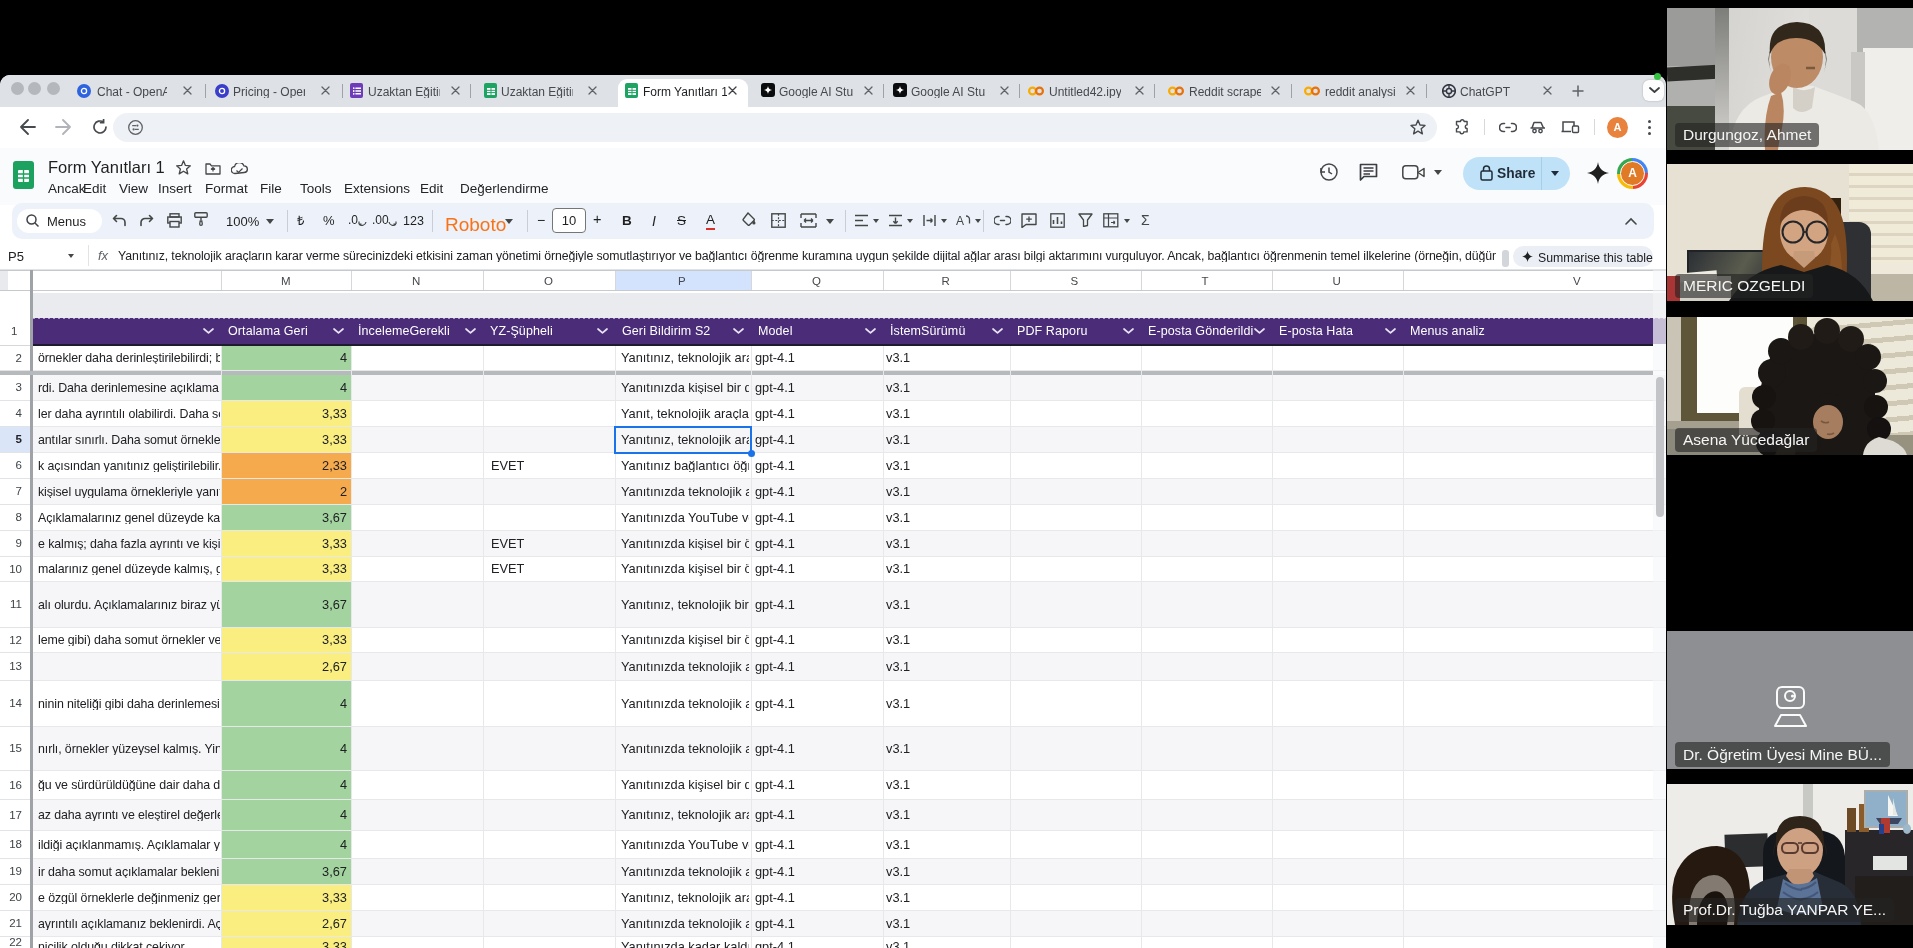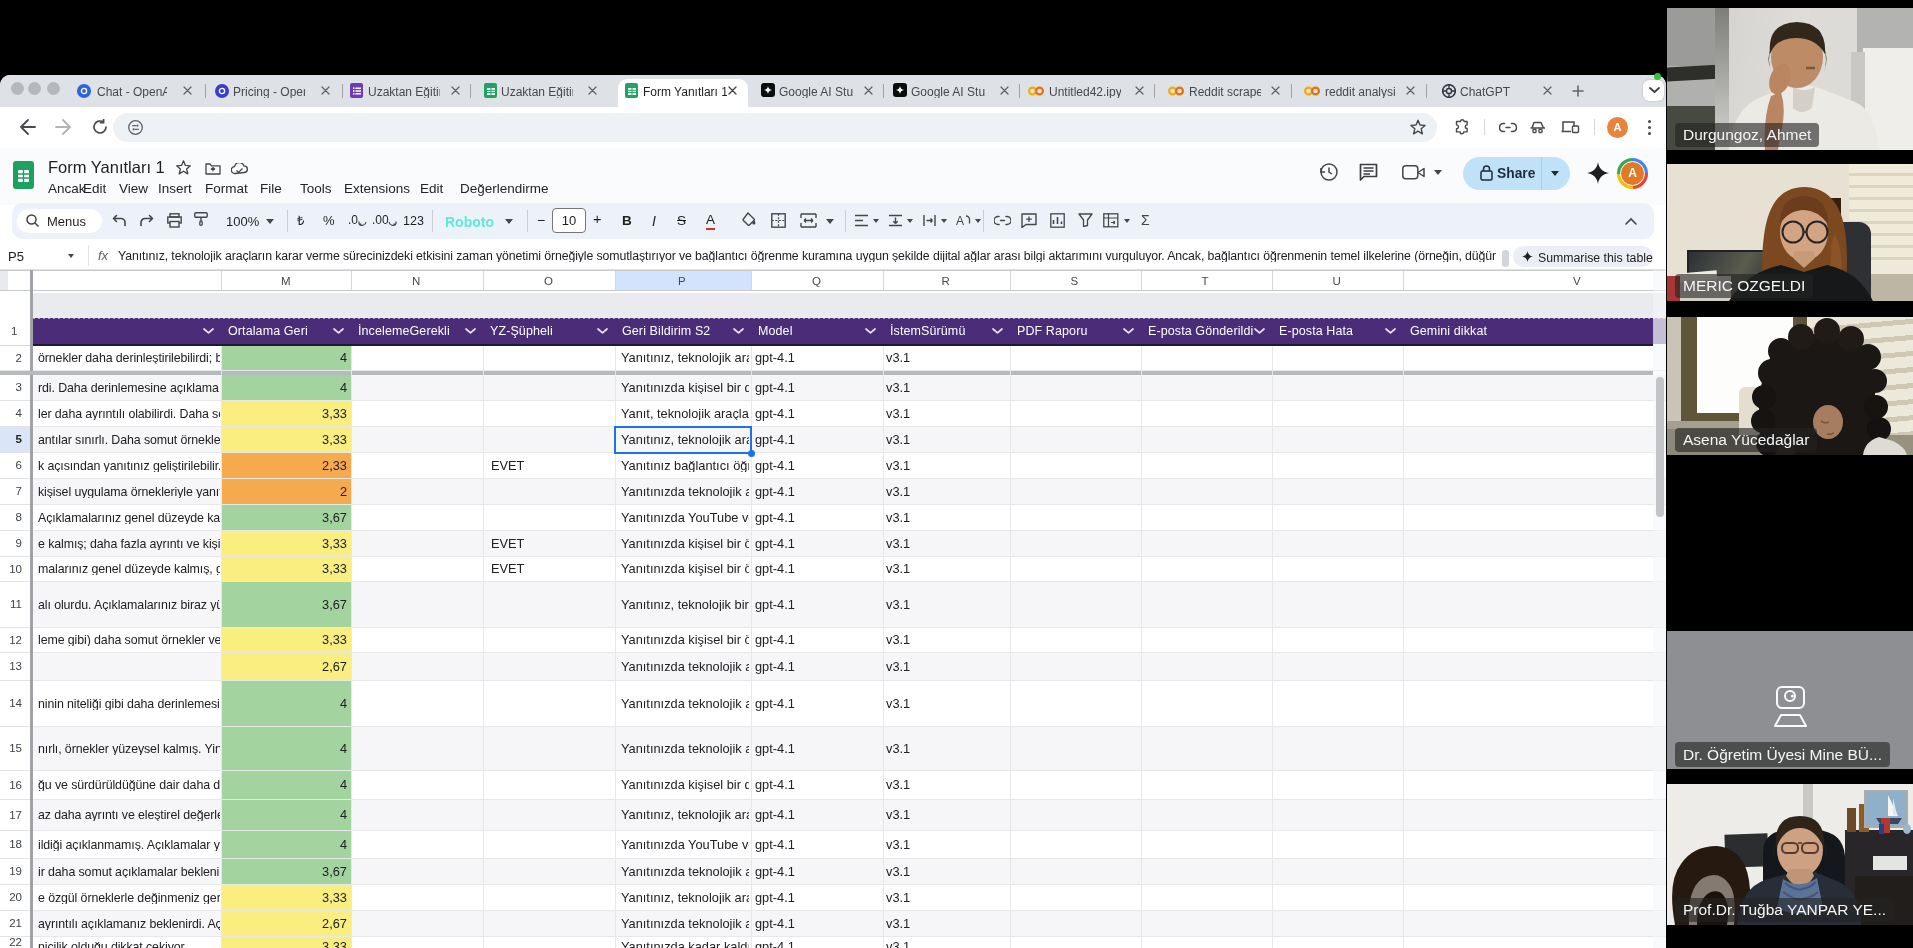--- a/index.html
+++ b/index.html
@@ -251,21 +251,21 @@
 <div style="position:absolute;left:348px;top:214px;font-size:12px;color:#1f1f1f;font-weight:400;white-space:nowrap;line-height:1;">.0</div>
 <svg style="position:absolute;left:358px;top:221px;" width="9" height="7" viewBox="0 0 9 7">
       <path d="M8 1 a4 4 0 0 1 -7 2 M1 3 v-2.5 M1 3 h2.5" fill="none" stroke="#444746" stroke-width="1.2"></path>
     </svg>
 <div style="position:absolute;left:372px;top:214px;font-size:12px;color:#1f1f1f;font-weight:400;white-space:nowrap;line-height:1;">.00</div>
 <svg style="position:absolute;left:388px;top:221px;" width="9" height="7" viewBox="0 0 9 7">
       <path d="M1 1 a4 4 0 0 0 7 2 M8 3 v-2.5 M8 3 h-2.5" fill="none" stroke="#444746" stroke-width="1.2"></path>
     </svg>
 <div style="position:absolute;left:403px;top:215px;font-size:12.5px;color:#1f1f1f;font-weight:500;white-space:nowrap;line-height:1;">123</div>
 <div style="position:absolute;left:432px;top:210px;width:1px;height:22px;background:#c9ced6;"></div>
-<div style="position:absolute;left:445px;top:215px;font-size:14px;color:#5eead4;font-weight:700;white-space:nowrap;line-height:1;">Roboto</div>
+<div style="position:absolute;left:445px;top:215px;font-size:19px;color:#f97316;font-weight:400;white-space:nowrap;line-height:1;">Roboto</div>
 <div style="position:absolute;left:505px;top:219px;width:0;height:0;border-left:4px solid transparent;border-right:4px solid transparent;border-top:5px solid #444746;"></div>
 <div style="position:absolute;left:527px;top:210px;width:1px;height:22px;background:#c9ced6;"></div>
 <div style="position:absolute;left:537px;top:213px;font-size:14px;color:#1f1f1f;font-weight:400;white-space:nowrap;line-height:1;">−</div>
 <div style="position:absolute;left:552px;top:208px;width:34px;height:25px;border:1px solid #747775;border-radius:4px;background:#fff;text-align:center;font-size:13px;color:#1f1f1f;line-height:24px;">10</div>
 <div style="position:absolute;left:593px;top:212px;font-size:14.5px;color:#1f1f1f;font-weight:400;white-space:nowrap;line-height:1;">+</div>
 <div style="position:absolute;left:622px;top:214px;font-size:13.5px;color:#1f1f1f;font-weight:700;white-space:nowrap;line-height:1;">B</div>
 <div style="position:absolute;left:652px;top:214px;font-size:14px;color:#1f1f1f;font-weight:400;white-space:nowrap;line-height:1;font-style:italic;">I</div>
 <div style="position:absolute;left:677px;top:214px;font-size:13.5px;color:#1f1f1f;font-weight:400;white-space:nowrap;line-height:1;text-decoration:line-through;">S</div>
 <div style="position:absolute;left:706px;top:213px;font-size:13.5px;color:#1f1f1f;font-weight:400;white-space:nowrap;line-height:1;border-bottom:2px solid #d93025;padding-bottom:1px;">A</div>
 <svg style="position:absolute;left:741px;top:212px;" width="16" height="16" viewBox="0 0 16 16">
@@ -397,21 +397,21 @@
       <path d="M1 1 L5.5 4.95 L10 1" fill="none" stroke="#e8e2f2" stroke-width="1.7" stroke-linecap="round" stroke-linejoin="round"></path>
     </svg>
 <div style="position:absolute;left:1148px;top:325px;font-size:12.5px;color:#fff;font-weight:500;white-space:nowrap;line-height:1;letter-spacing:0.1px;">E-posta Gönderildi</div>
 <svg style="position:absolute;left:1254px;top:328px;" width="11" height="7" viewBox="0 0 11 7">
       <path d="M1 1 L5.5 4.95 L10 1" fill="none" stroke="#e8e2f2" stroke-width="1.7" stroke-linecap="round" stroke-linejoin="round"></path>
     </svg>
 <div style="position:absolute;left:1279px;top:325px;font-size:12.5px;color:#fff;font-weight:500;white-space:nowrap;line-height:1;letter-spacing:0.1px;">E-posta Hata</div>
 <svg style="position:absolute;left:1385px;top:328px;" width="11" height="7" viewBox="0 0 11 7">
       <path d="M1 1 L5.5 4.95 L10 1" fill="none" stroke="#e8e2f2" stroke-width="1.7" stroke-linecap="round" stroke-linejoin="round"></path>
     </svg>
-<div style="position:absolute;left:1410px;top:325px;font-size:12.5px;color:#fff;font-weight:500;white-space:nowrap;line-height:1;letter-spacing:0.1px;">Gemini dikkat</div>
+<div style="position:absolute;left:1410px;top:325px;font-size:12.5px;color:#fff;font-weight:500;white-space:nowrap;line-height:1;letter-spacing:0.1px;">Menus analiz</div>
 <div style="position:absolute;left:0;top:291px;width:30px;height:657px;background:#fff;"></div>
 
 <div style="position:absolute;left:11px;top:326px;font-size:11.5px;color:#3f4347;font-weight:400;white-space:nowrap;line-height:1;">1</div>
 <div style="position:absolute;left:0;top:344.5px;width:30px;height:1px;background:#d5d7da;"></div>
 <div style="position:absolute;left:33px;top:346px;width:1633px;height:602px;background:#fff;"></div>
 <div style="position:absolute;left:221px;top:346px;width:130px;height:25px;background:#a3d4a0;"></div>
 <div style="position:absolute;left:33px;top:370px;width:1633px;height:1px;background:#e7e8ea;"></div>
 <div style="position:absolute;left:38px;top:352.0px;font-size:12.4px;color:#202124;font-weight:400;white-space:nowrap;line-height:1;max-width:182px;overflow:hidden;letter-spacing:-0.1px;">örnekler daha derinleştirilebilirdi; bağ</div>
 <div style="position:absolute;left:221px;top:352.0px;width:126px;text-align:right;font-size:12.8px;color:#202124;white-space:nowrap;line-height:1;">4</div>
 <div style="position:absolute;left:621px;top:352.0px;font-size:12.8px;color:#202124;font-weight:400;white-space:nowrap;line-height:1;max-width:128px;overflow:hidden;">Yanıtınız, teknolojik araç</div>

